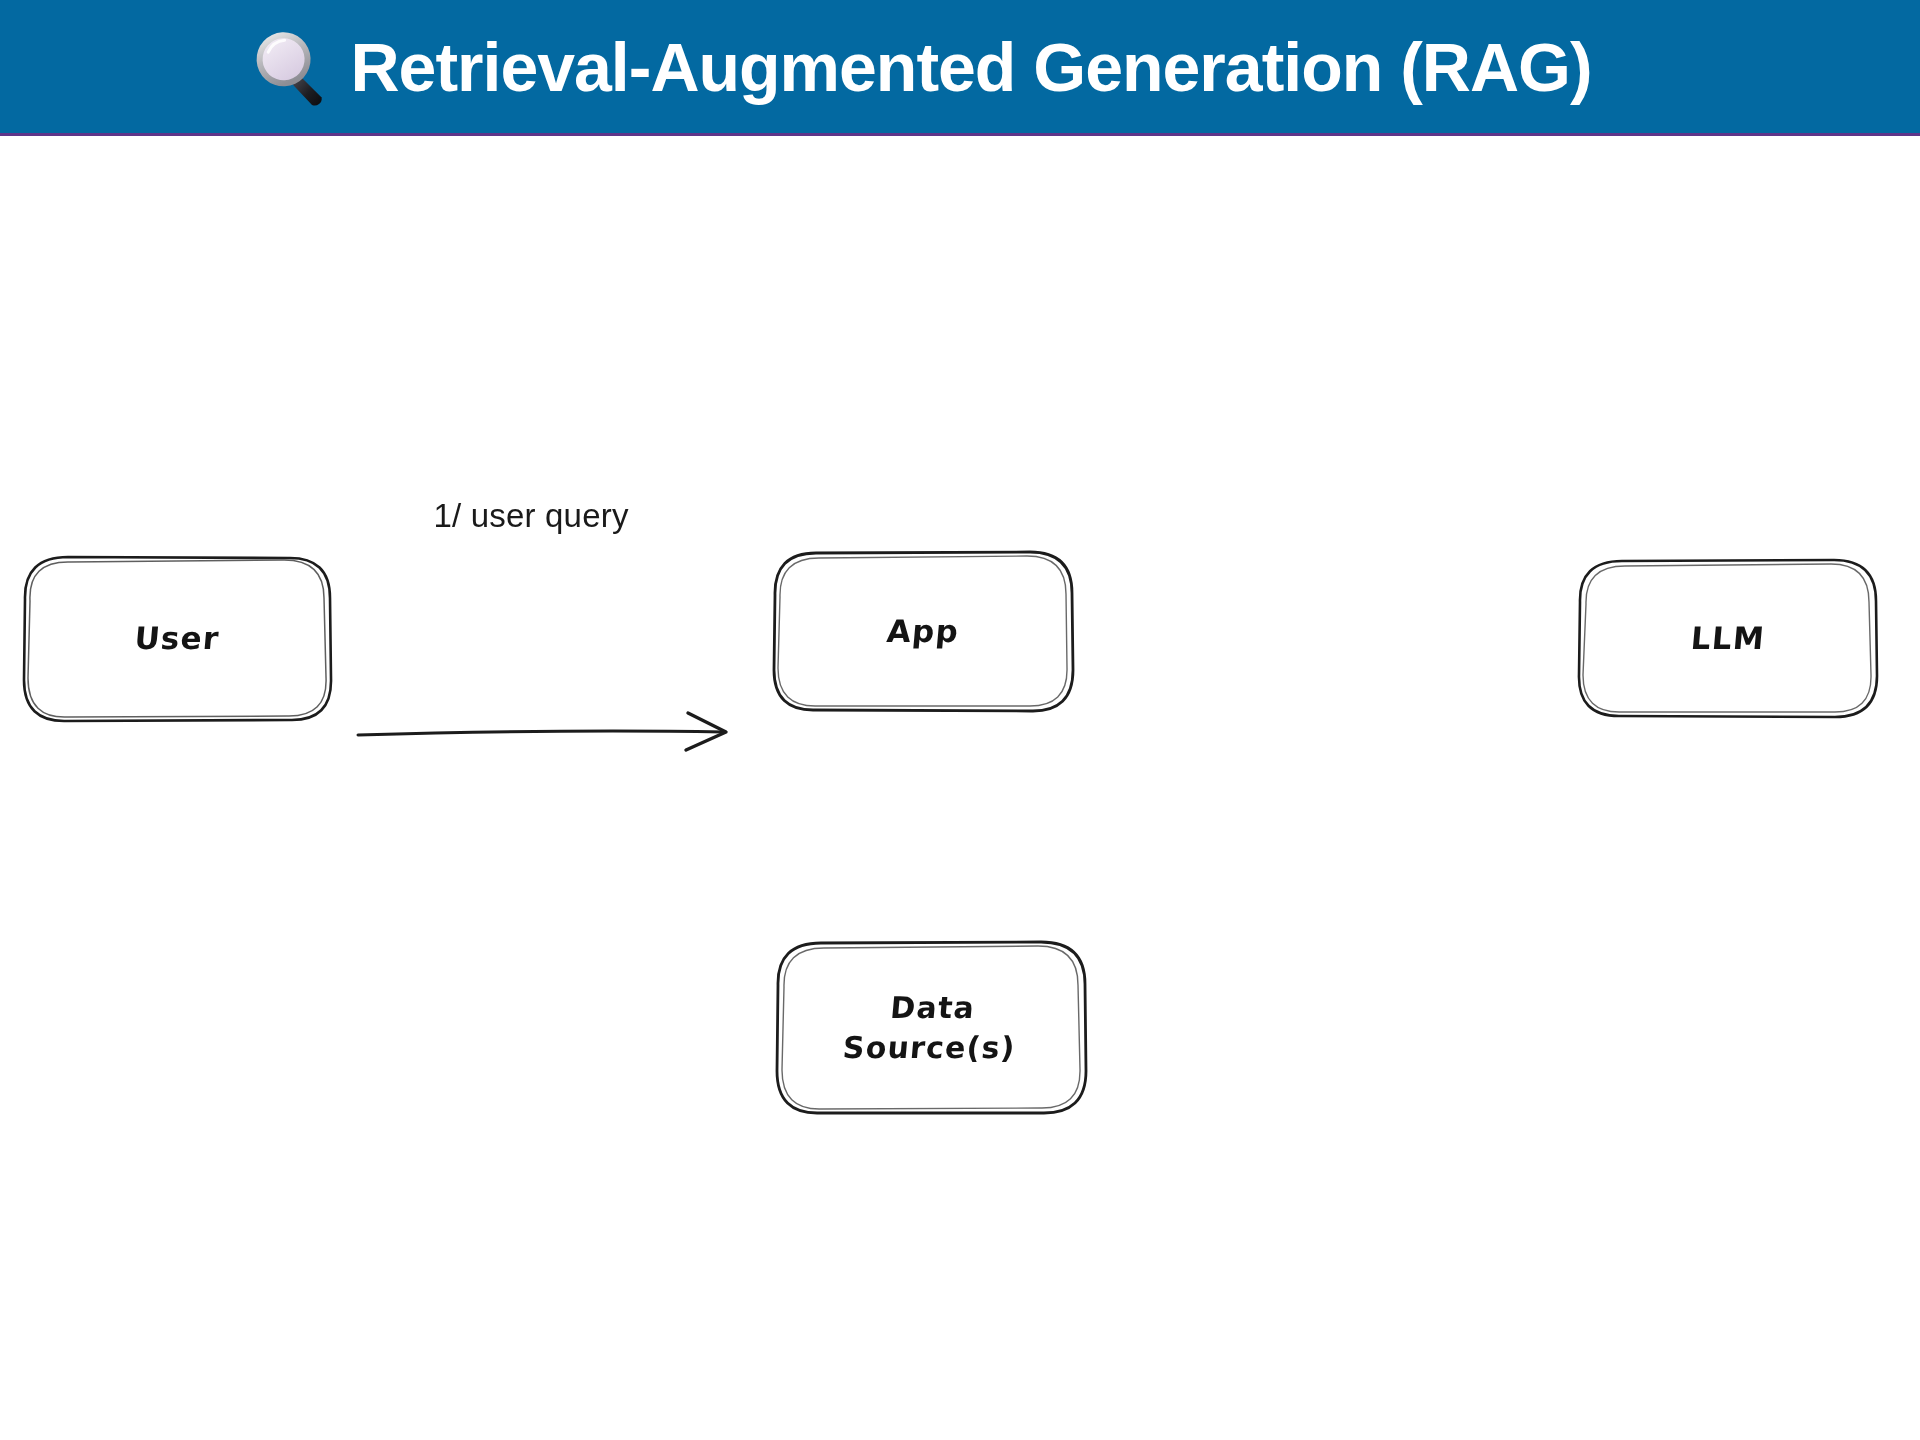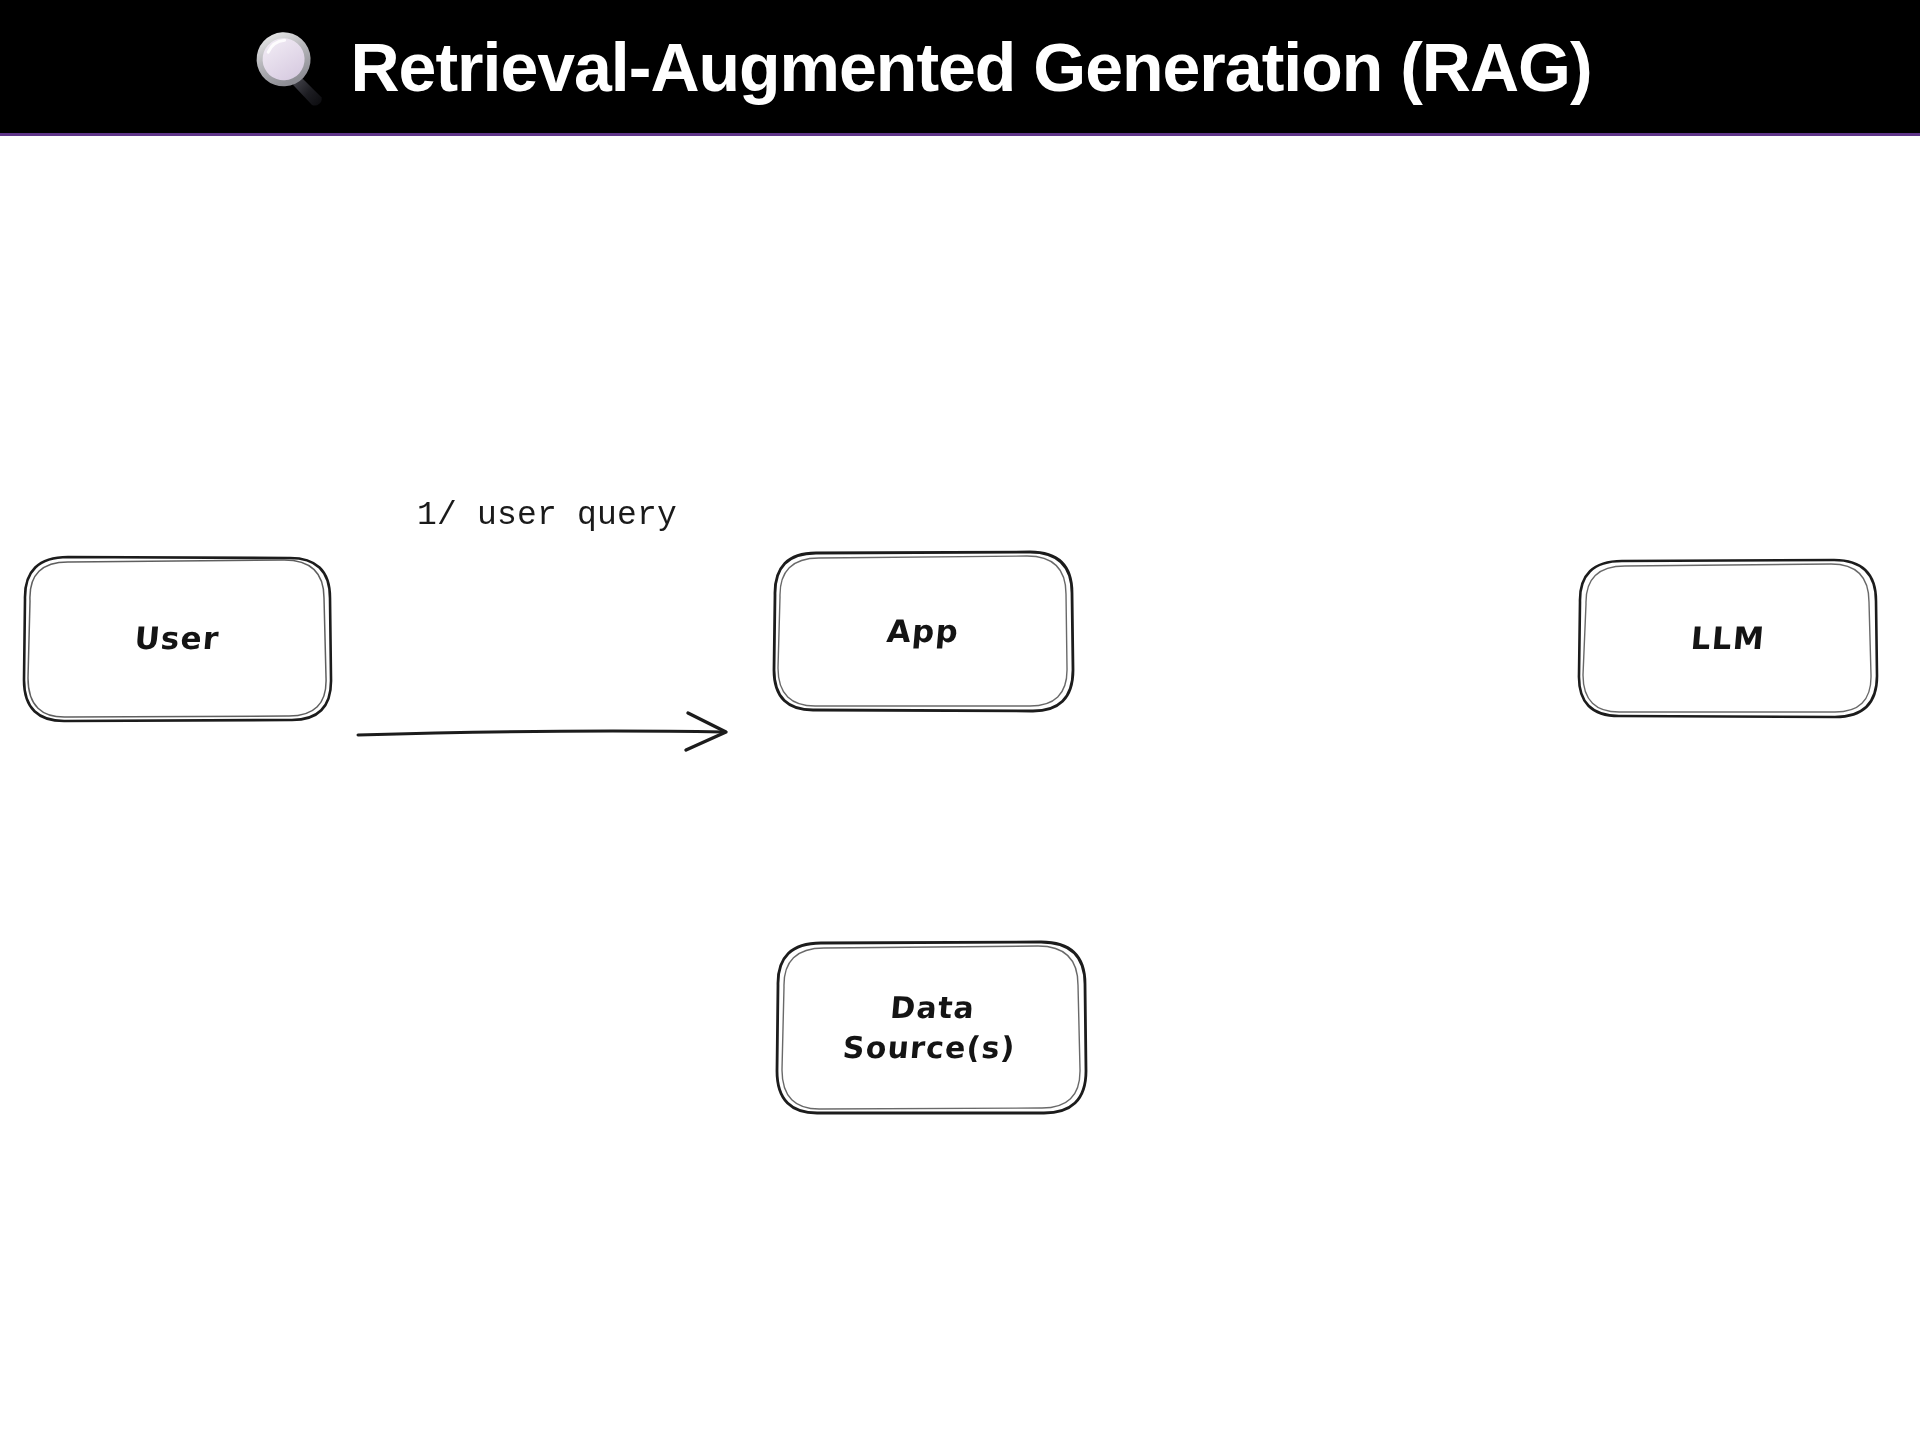--- a/index.html
+++ b/index.html
@@ -15,21 +15,21 @@
     font-family: "Liberation Sans", sans-serif;
   }
 
   
   #header-band {
     position: absolute;
     left: 0;
     top: 0;
     width: 1920px;
     height: 136px;
-    background: #000000;
+    background: #0369a1;
     border-bottom: 3px solid #5f3589;
     box-sizing: border-box;
     display: flex;
     align-items: center;
     justify-content: center;
   }
   #header-inner {
     display: flex;
     align-items: center;
     gap: 18px;
@@ -104,25 +104,25 @@
   #edge-user-app {
     position: absolute;
     left: 352px;
     top: 424px;
     width: 390px;
     height: 180px;
   }
   #edge-user-app svg { position: absolute; left: 0; top: 0; overflow: visible; }
   #edge-label-user-query {
     position: absolute;
-    left: 352px;
+    left: 336px;
     top: 361px;
     width: 390px;
     text-align: center;
-    font-family: Liberation Mono, monospace;
+    font-family: Liberation Sans, sans-serif;
     font-size: 33px;
     color: #1a1a1a;
     letter-spacing: 0.2px;
     white-space: nowrap;
   }
 </style>
 </head>
 <body>
 
 <div id="header-band">

